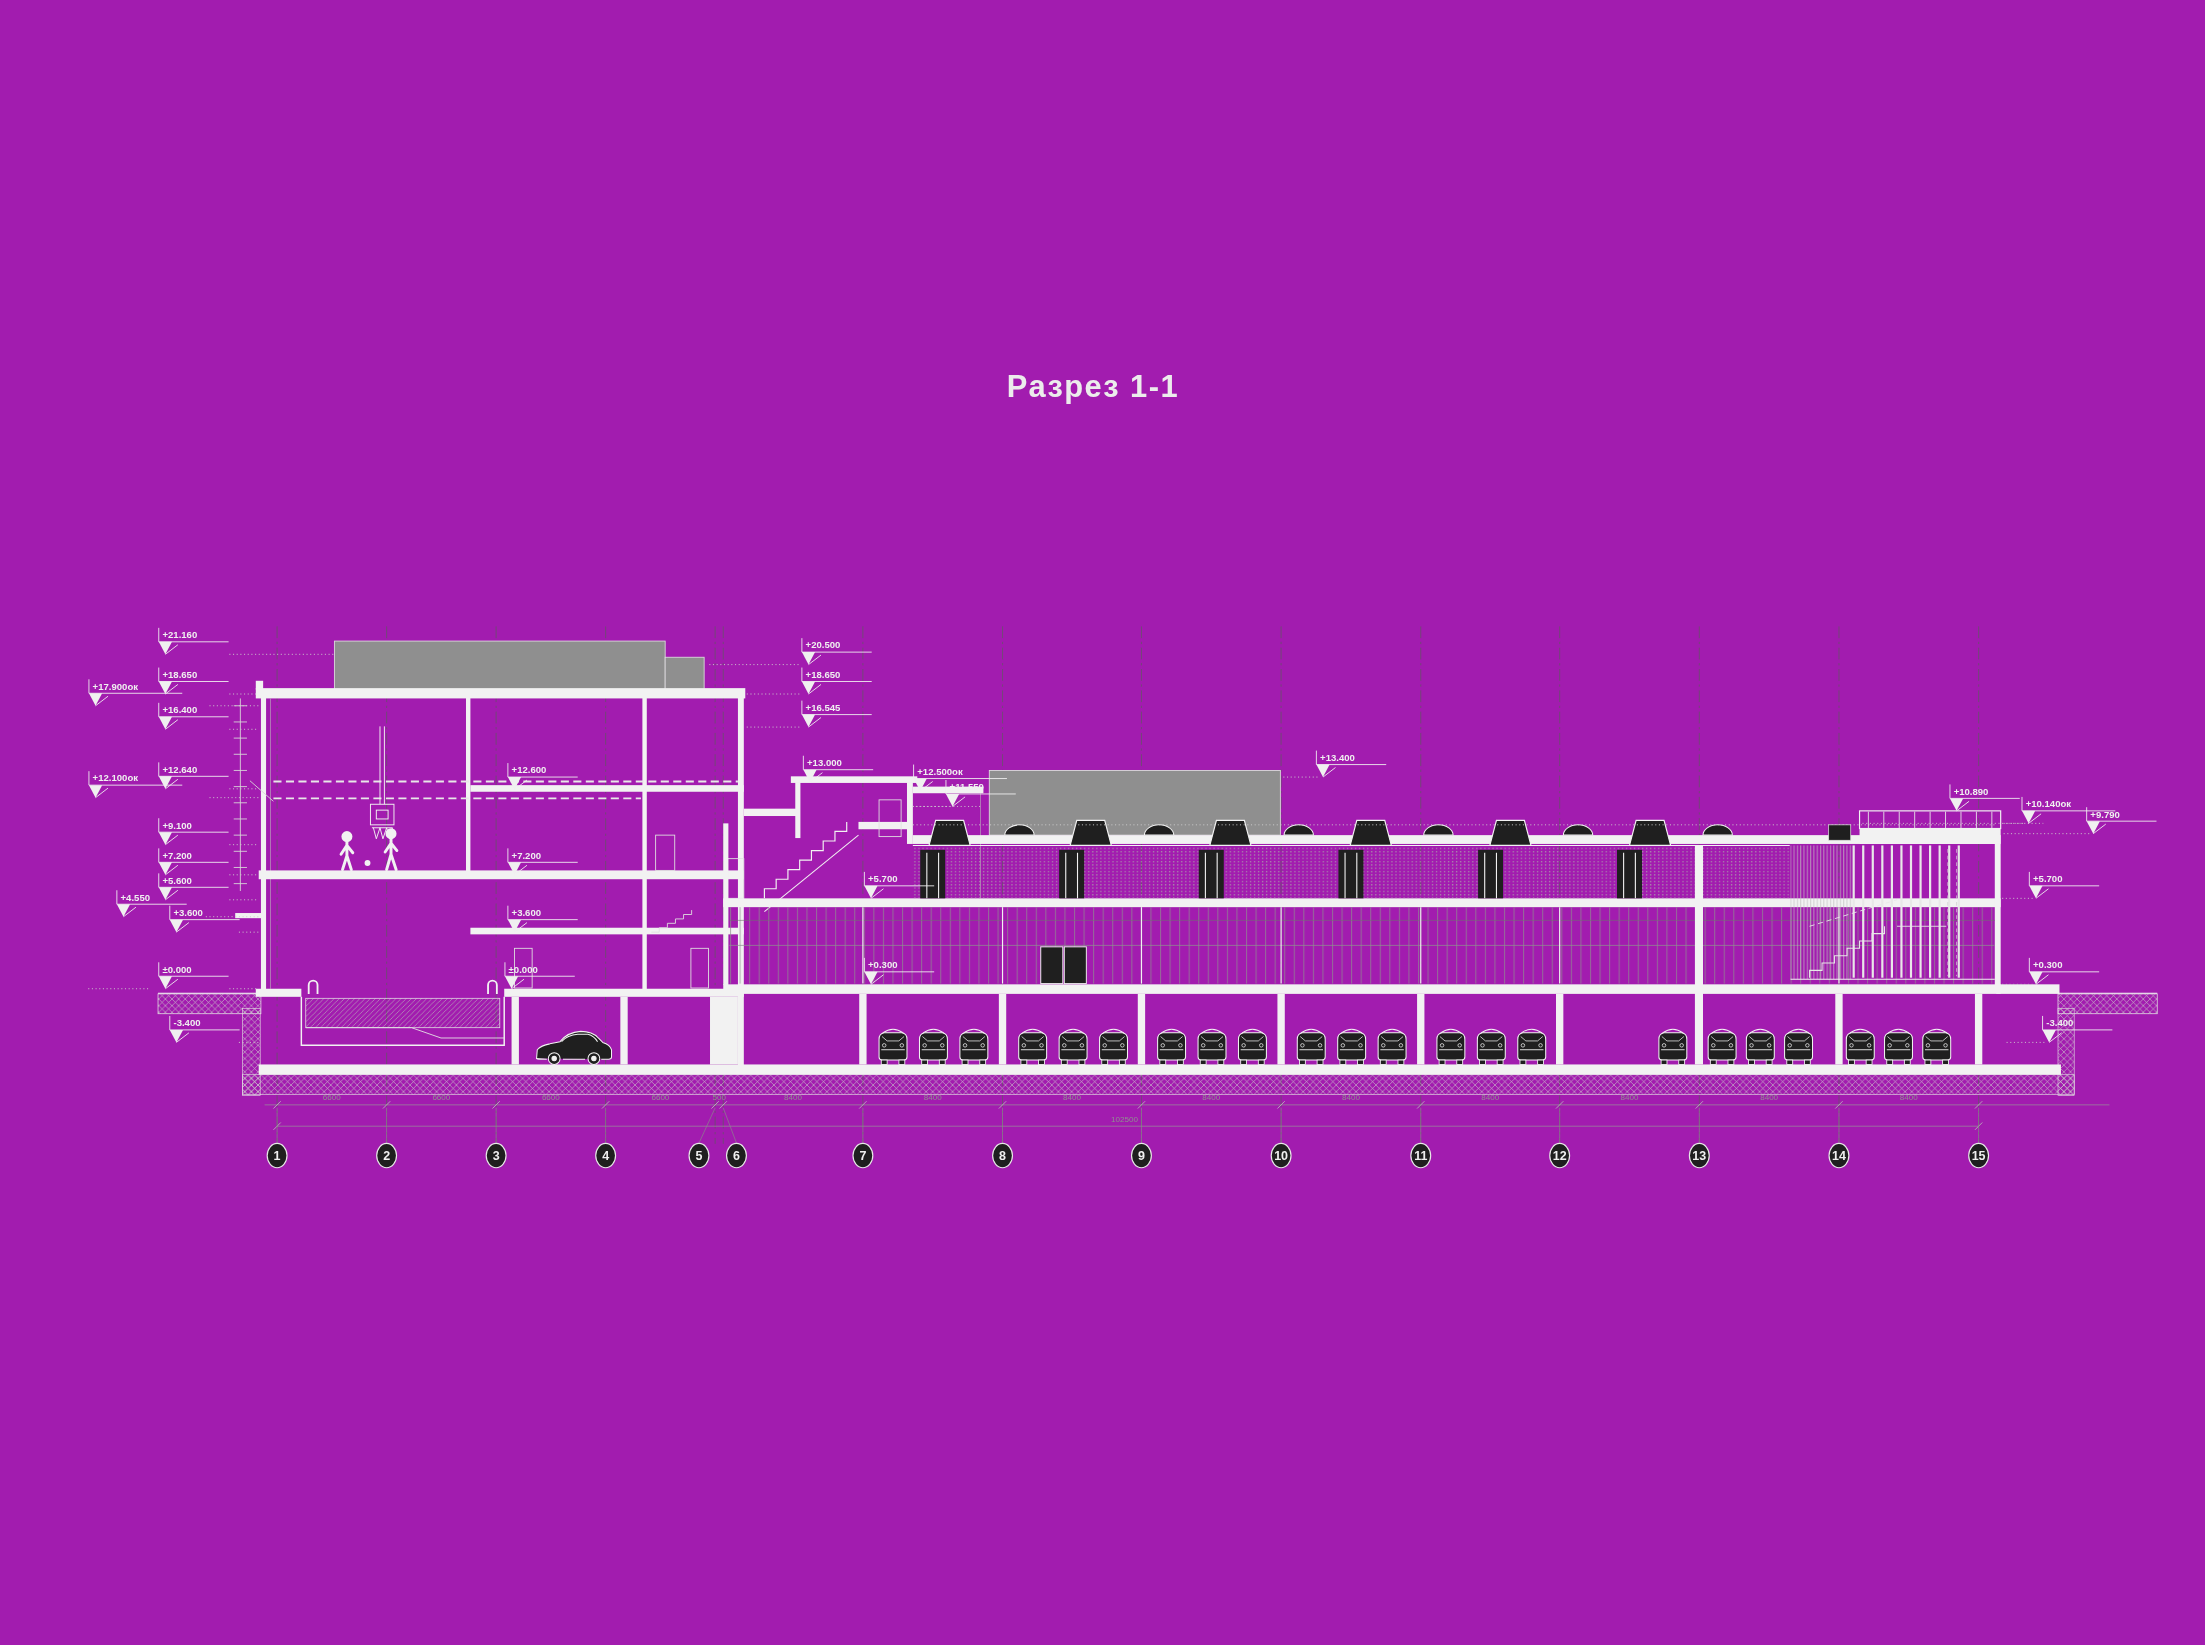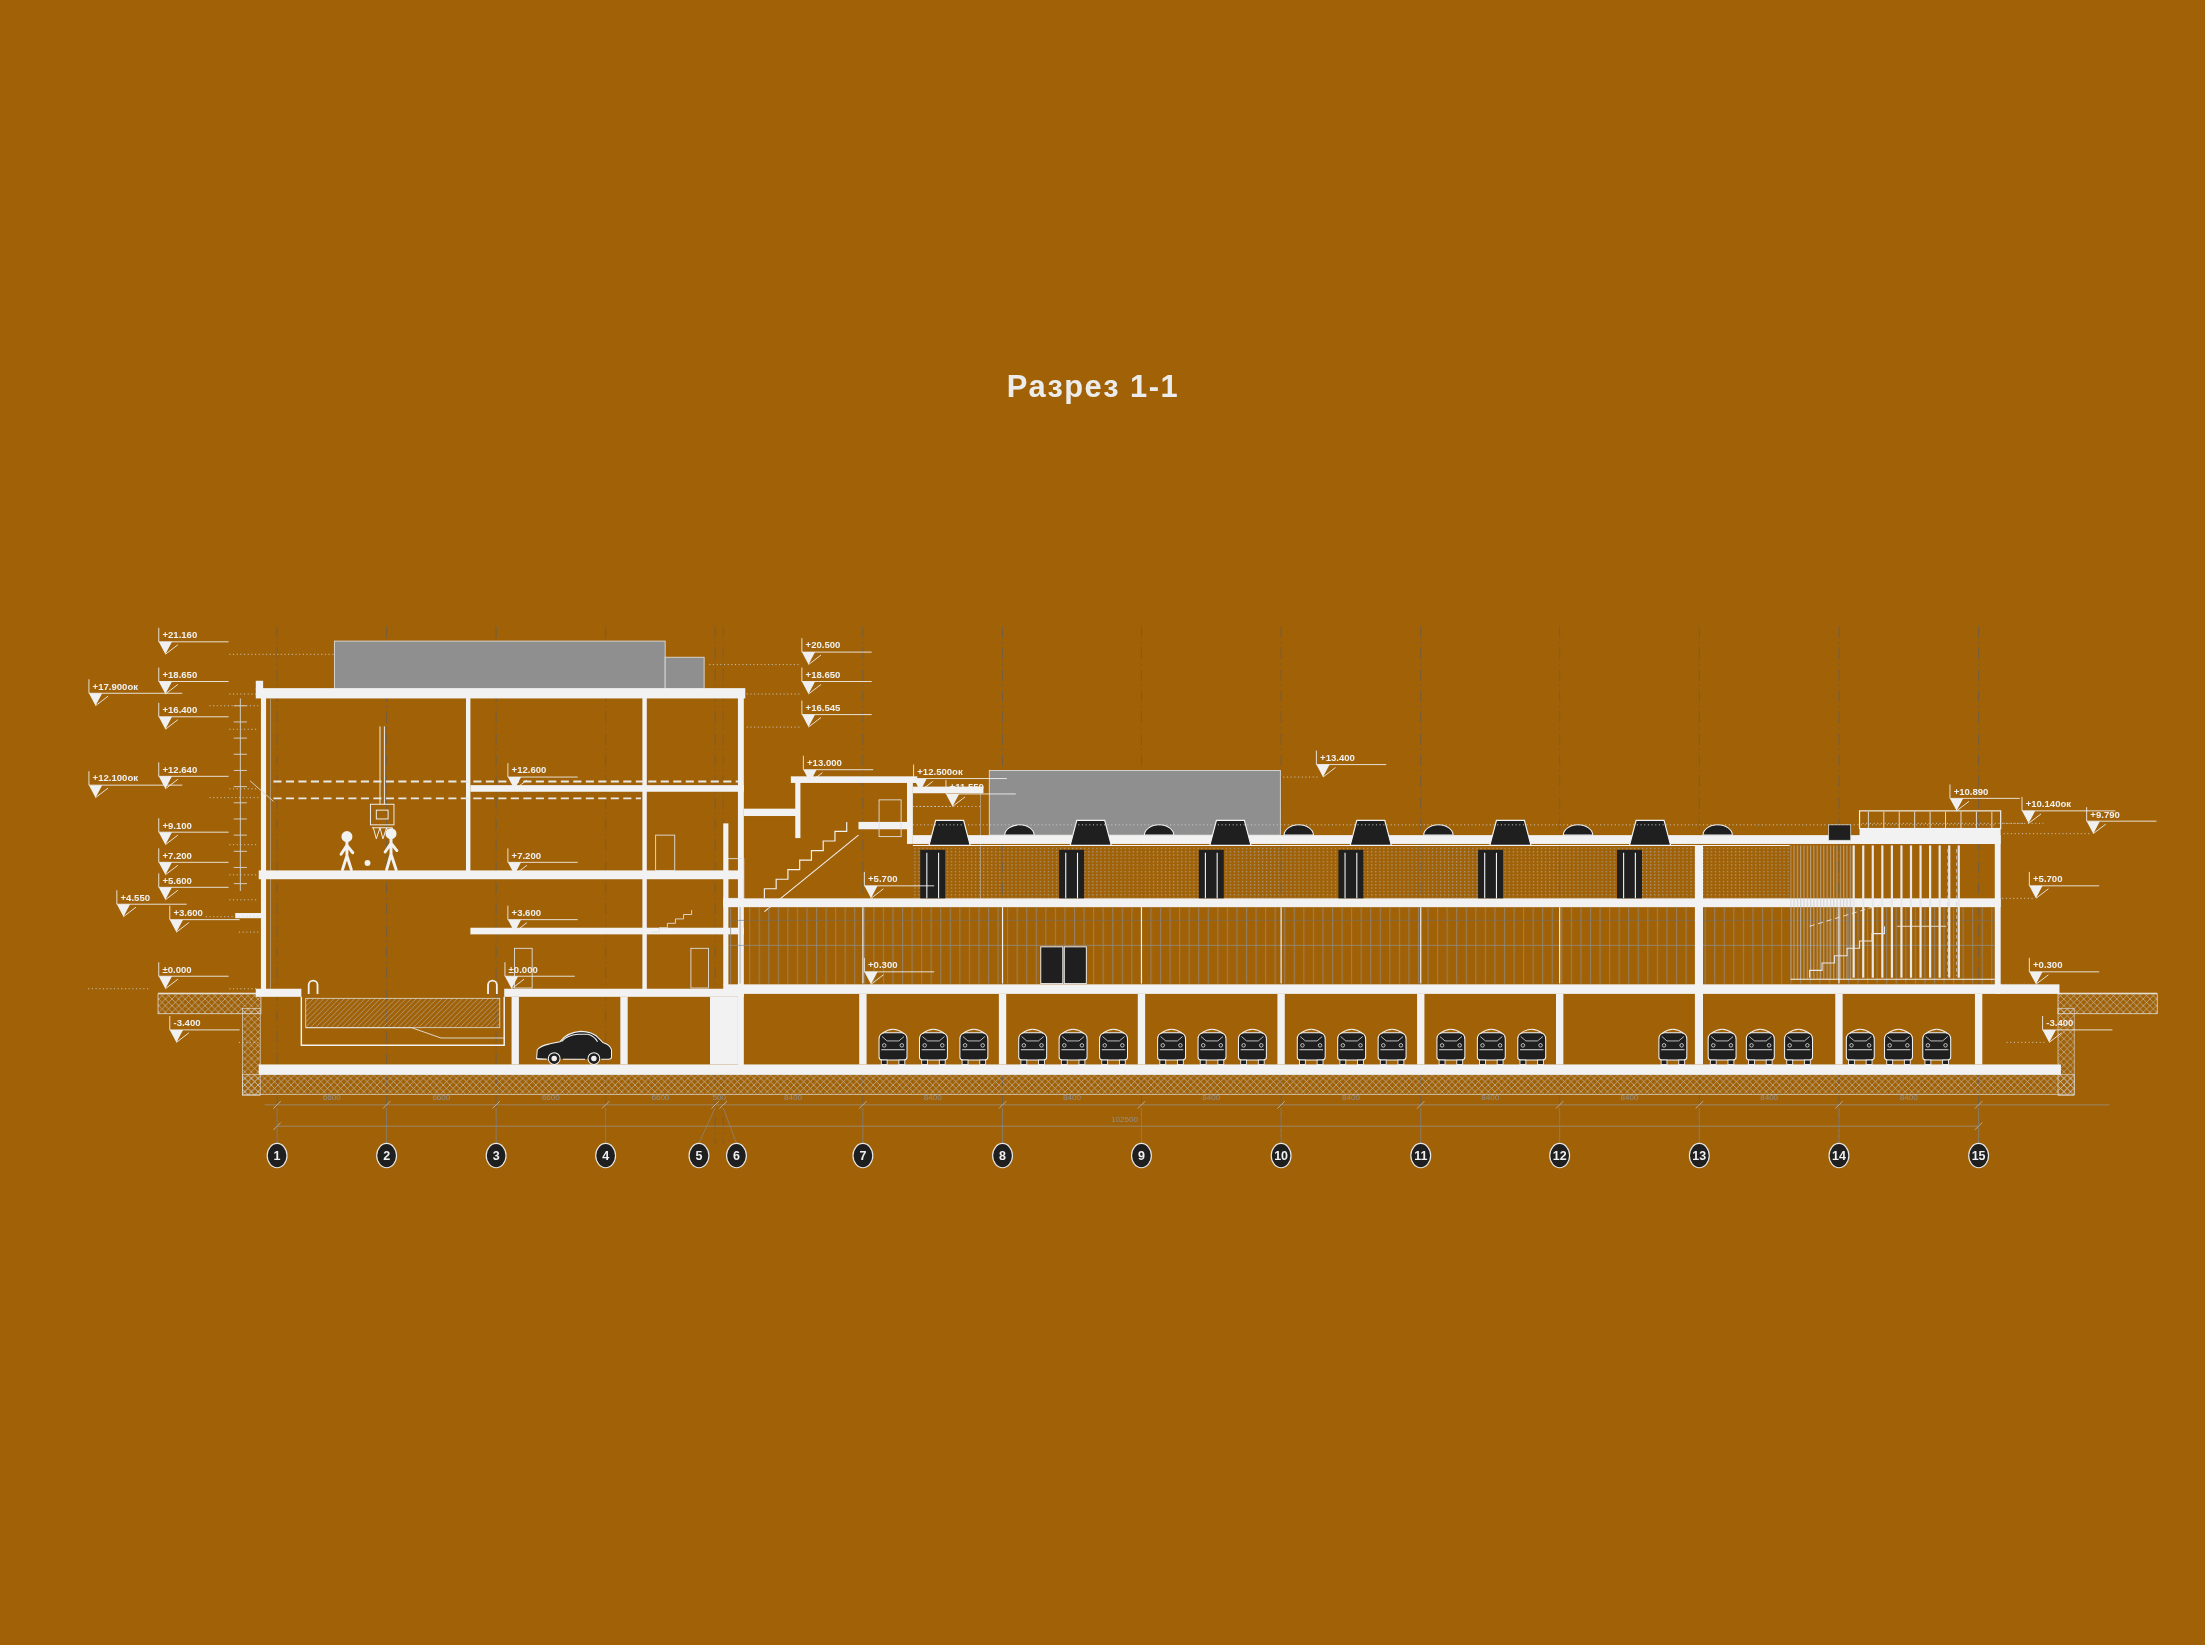--- a/index.html
+++ b/index.html
@@ -1,16 +1,16 @@
 <!DOCTYPE html>
 <html style="font-size:11.8px"><head>
 <meta charset="utf-8">
 <style>
   html,body{margin:0;padding:0;background:#181818;}
-  .sheet{position:relative;width:2205px;height:1646px;background:#a16207;overflow:hidden;
+  .sheet{position:relative;width:2205px;height:1646px;background:#a21caf;overflow:hidden;
          font-family:"Liberation Sans",sans-serif;}
   svg{position:absolute;left:0;top:0;}
   text{fill:#f0f0f0;font-family:"Liberation Sans",sans-serif;}
   .lvl-txt{font-size:13px;font-weight:bold;}
   .dim-txt{font-size:11px;fill:#8f8f8f;}
   .bub-txt{font-size:17px;font-weight:bold;}
   .title-txt{font-size:42px;font-weight:bold;letter-spacing:2px;fill:#ececec;}
   .thin{stroke:#bdbdbd;stroke-width:0.8;fill:none;}
 </style>
 </head>

